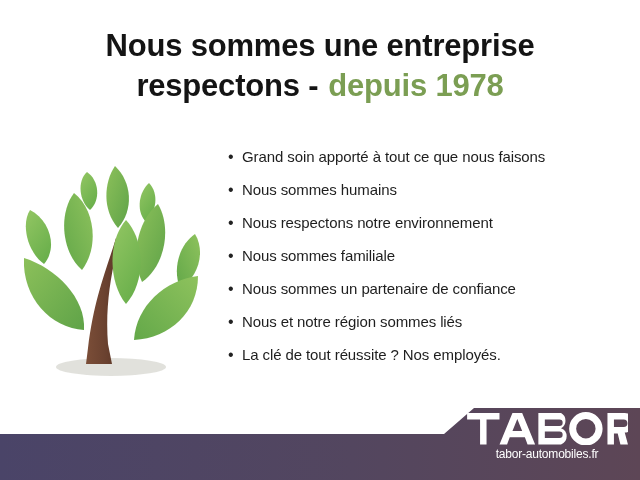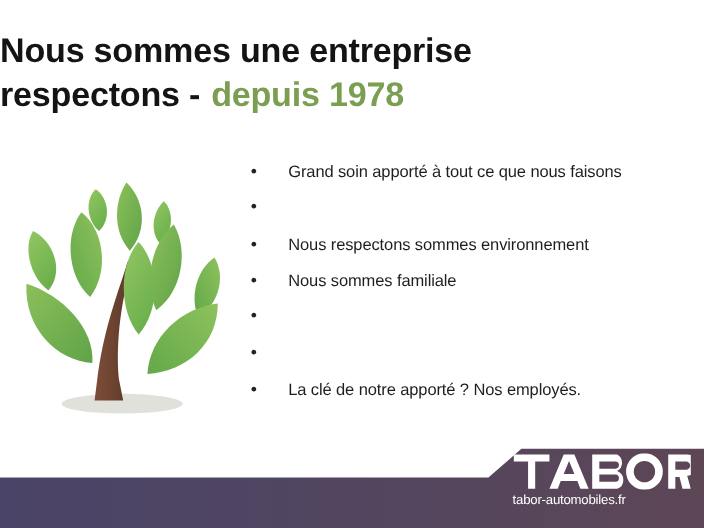--- a/index.html
+++ b/index.html
@@ -17,20 +17,21 @@
     background: #ffffff;
     overflow: hidden;
   }
 
   
   .title-block {
     position: absolute;
     left: 0;
     top: 26px;
     width: 640px;
+    text-align: center;
     line-height: 1.28;
   }
   .title-line {
     font-size: 31px;
     font-weight: bold;
     color: #141414;
     letter-spacing: -0.2px;
     white-space: nowrap;
   }
   .title-accent {
@@ -70,41 +71,41 @@
     font-size: 16px;
     color: #222222;
     line-height: 1;
   }
   .bullet-text {
     flex: 1 1 auto;
     font-size: 15px;
     color: #1e1e1e;
     white-space: nowrap;
     letter-spacing: -0.1px;
-    margin-left: 20px;
   }
 
   
   .footer {
     position: absolute;
     left: 0;
     top: 396px;
     width: 640px;
     height: 84px;
   }
   .footer svg {
     display: block;
     width: 100%;
     height: 100%;
   }
   .logo-group {
     position: absolute;
     right: 12px;
     top: 412px;
     width: 162px;
+    text-align: center;
   }
   .logo-wordmark {
     display: block;
   }
   .logo-wordmark svg {
     display: block;
     width: 100%;
     height: auto;
   }
   .logo-sub {
@@ -180,38 +181,41 @@
     </svg>
   </div>
 
   <div class="bullets">
     <div class="bullet-row">
       <span class="bullet-dot">•</span>
       <span class="bullet-text">Grand soin apporté à tout ce que nous faisons</span>
     </div>
     <div class="bullet-row">
       <span class="bullet-dot">•</span>
-    </div>
-    <div class="bullet-row">
-      <span class="bullet-dot">•</span>
-      <span class="bullet-text">Nous respectons sommes environnement</span>
+      <span class="bullet-text">Nous sommes humains</span>
+    </div>
+    <div class="bullet-row">
+      <span class="bullet-dot">•</span>
+      <span class="bullet-text">Nous respectons notre environnement</span>
     </div>
     <div class="bullet-row">
       <span class="bullet-dot">•</span>
       <span class="bullet-text">Nous sommes familiale</span>
     </div>
     <div class="bullet-row">
       <span class="bullet-dot">•</span>
-    </div>
-    <div class="bullet-row">
-      <span class="bullet-dot">•</span>
-    </div>
-    <div class="bullet-row">
-      <span class="bullet-dot">•</span>
-      <span class="bullet-text">La clé de notre apporté ? Nos employés.</span>
+      <span class="bullet-text">Nous sommes un partenaire de confiance</span>
+    </div>
+    <div class="bullet-row">
+      <span class="bullet-dot">•</span>
+      <span class="bullet-text">Nous et notre région sommes liés</span>
+    </div>
+    <div class="bullet-row">
+      <span class="bullet-dot">•</span>
+      <span class="bullet-text">La clé de tout réussite ? Nos employés.</span>
     </div>
   </div>
 
   <div class="footer">
     <svg viewBox="0 0 640 84" preserveAspectRatio="none" xmlns="http://www.w3.org/2000/svg">
       <defs>
         <linearGradient id="ftg" x1="0" y1="0" x2="1" y2="0">
           <stop offset="0%" stop-color="#4a4468"></stop>
           <stop offset="55%" stop-color="#53465f"></stop>
           <stop offset="100%" stop-color="#5d4656"></stop>

